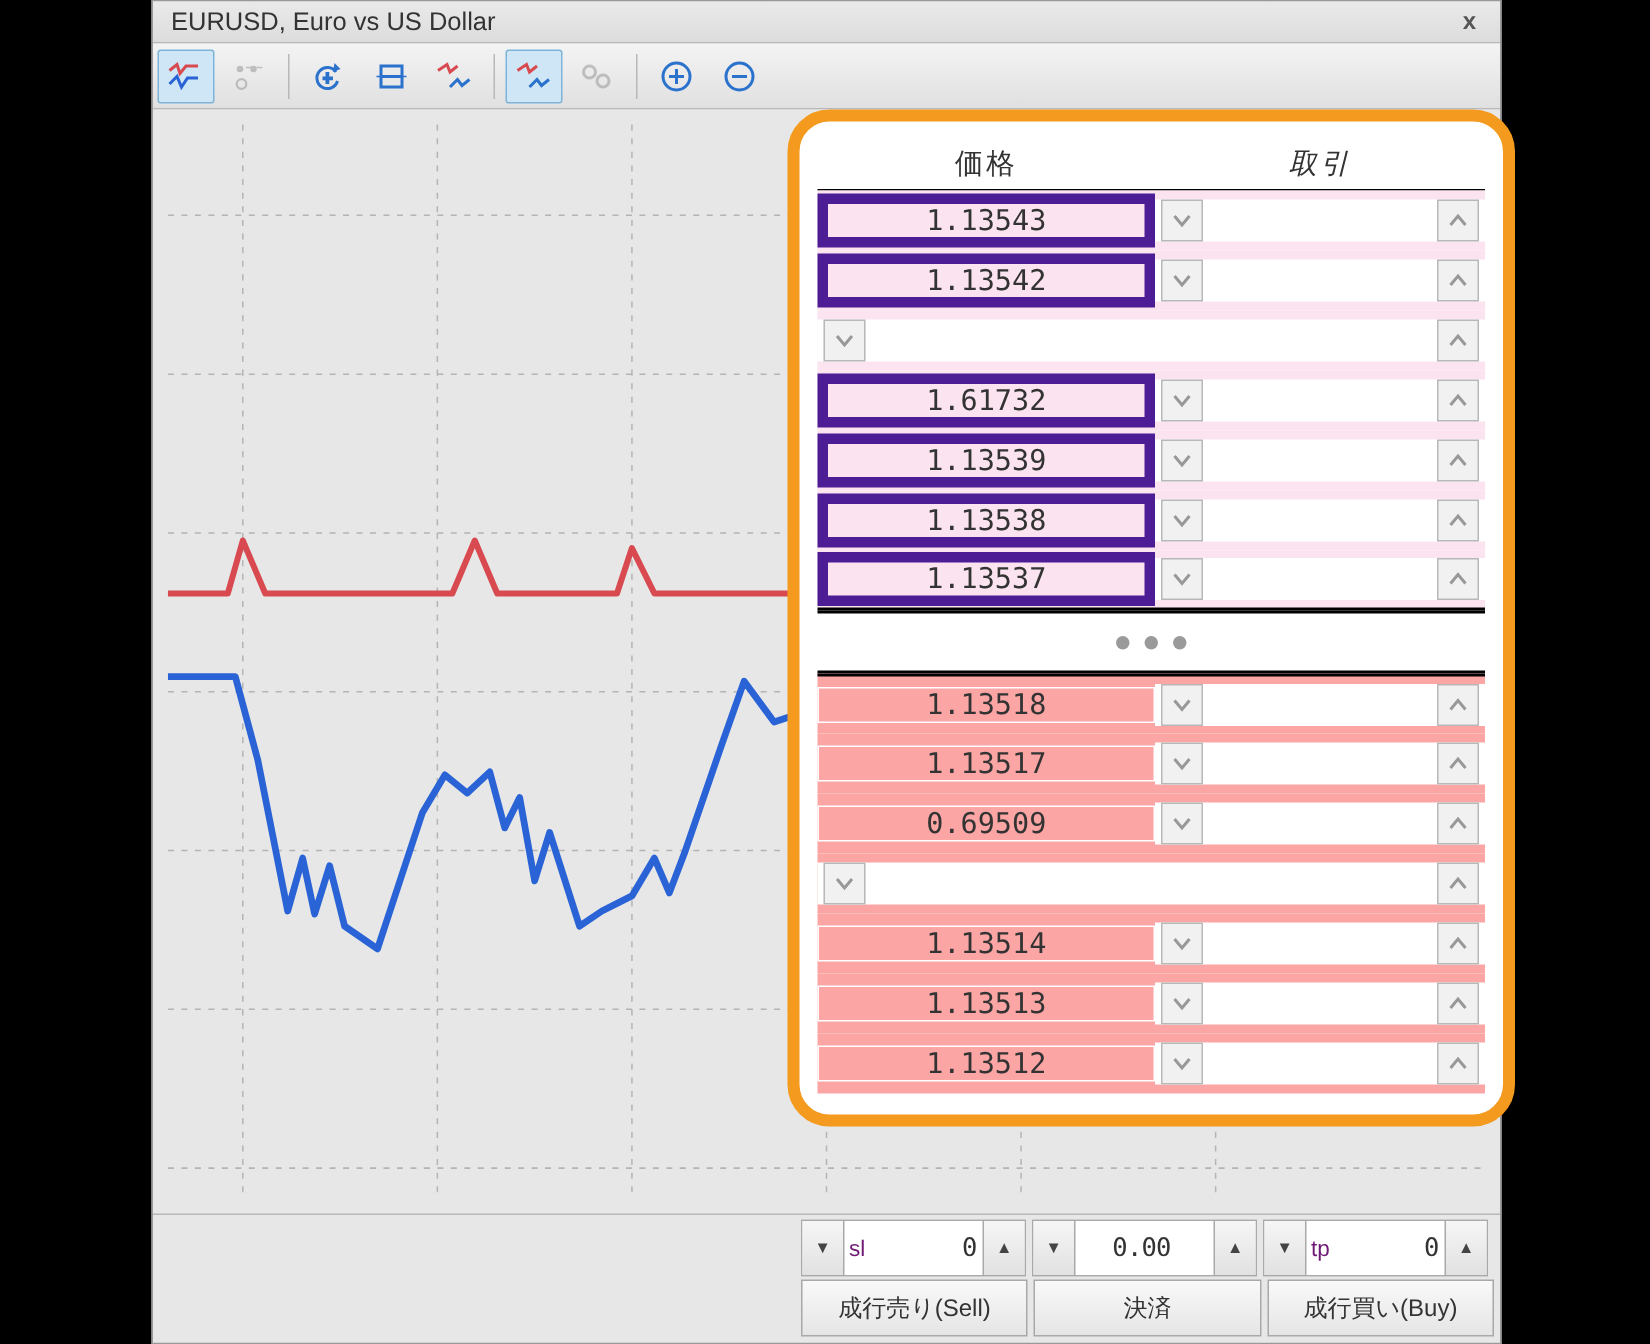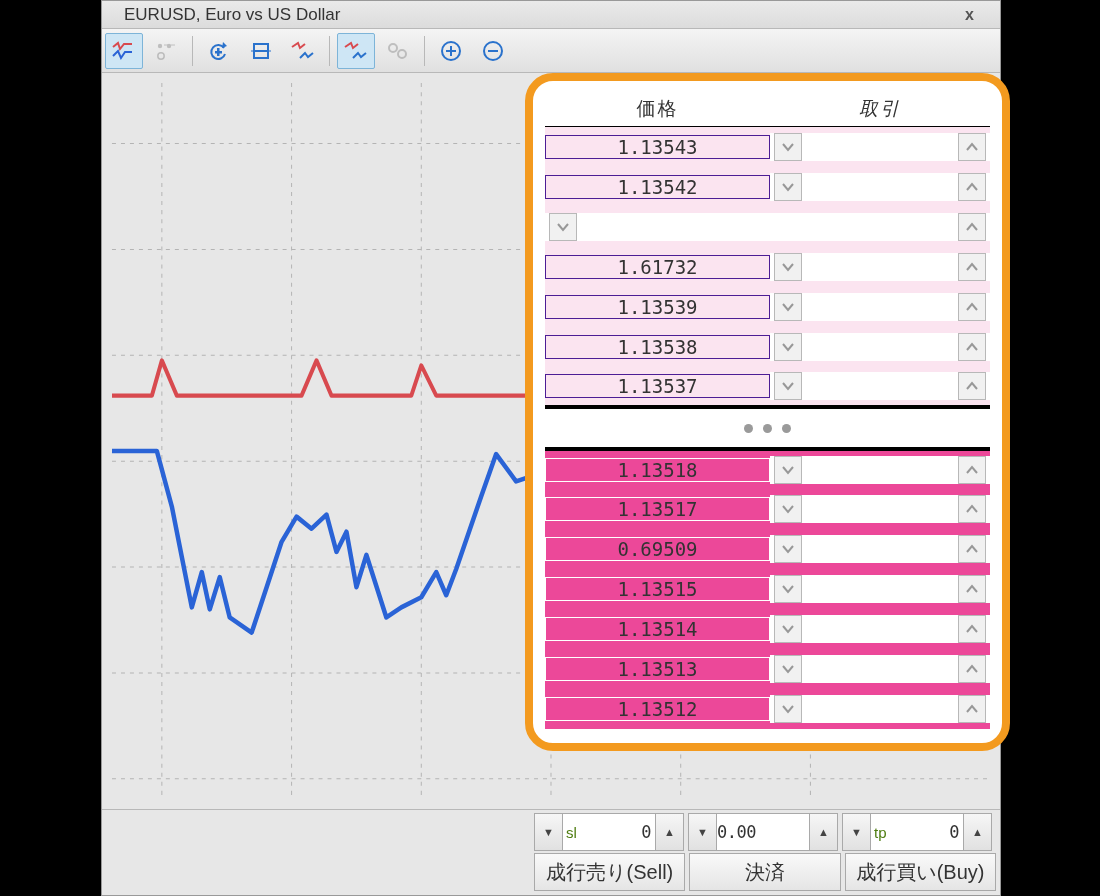--- a/index.html
+++ b/index.html
@@ -24,21 +24,21 @@
     border: 1px solid #999;
     display: flex;
     flex-direction: column;
   }
   .titlebar {
     flex: 0 0 28px;
     background: linear-gradient(#eaeaea, #dcdcdc);
     border-bottom: 1px solid #b8b8b8;
     display: flex;
     align-items: center;
-    padding: 0 22px;
+    padding: 0 12px;
     font-size: 17px;
   }
   .titlebar .title { flex: 1; }
   .titlebar .close {
     cursor: pointer;
     font-weight: bold;
     color: #555;
     padding: 0 4px;
     font-size: 16px;
   }
@@ -121,39 +121,39 @@
     border: none;
     cursor: pointer;
     color: #444;
     font-size: 11px;
   }
   .spin .btn:first-child { border-right: 1px solid #a9a9a9; }
   .spin .btn:last-child { border-left: 1px solid #a9a9a9; }
   .spin .label {
     padding: 0 3px;
     font-size: 15px;
-    color: #4d7c0f;
+    color: #701a75;
   }
   .spin .val {
     flex: 1;
     text-align: right;
     padding-right: 4px;
     font-size: 17px;
     font-family: Verdana, monospace;
     letter-spacing: -0.5px;
   }
   .actbtn {
     flex: 1;
     border: 1px solid #a9a9a9;
     background: linear-gradient(#f9f9f9,#e5e5e5);
     display: flex;
     align-items: center;
     justify-content: center;
     cursor: pointer;
-    font-size: 20px;
+    font-size: 16px;
   }
   
   .dom-popup {
     position: absolute;
     left: 525px;
     top: 73px;
     width: 485px;
     border: 8px solid #f39a1f;
     border-radius: 28px;
     background: #fff;
@@ -174,38 +174,38 @@
   }
   .dom-head .col-price { flex: 0 0 225px; }
   .dom-head .col-trade { flex: 1; font-style: italic; }
   .dom-row {
     display: flex;
     height: 40px;
     align-items: center;
   }
   .dom-row.ask { background: #fbe4f0; }
   .dom-row.ask.last { border-bottom: 2px solid #000; }
-  .dom-row.bid { background: #ec4899; }
+  .dom-row.bid { background: #fca5a5; }
   .dom-row.bid.first { border-top: 2px solid #000; }
   .dom-row .price {
     flex: 0 0 225px;
     text-align: center;
     font-size: 19px;
     font-family: Verdana, monospace;
     border-right: 0;
   }
   .dom-row .trades {
     flex: 1;
     display: flex;
     align-items: center;
     padding: 0 4px;
     gap: 4px;
     background: #fff;
   }
-  .dom-row.ask .price { border: 1px solid #4c1d95; }
+  .dom-row.ask .price { border: 7px solid #4c1d95; }
   .dom-row.bid .price { border: 1px solid #fff; }
   .chev {
     width: 28px;
     height: 28px;
     border: 1px solid #b8b8b8;
     background: #f1f1f1;
     display: flex;
     align-items: center;
     justify-content: center;
     cursor: pointer;
@@ -332,21 +332,21 @@
     <div class="bp-right">
       <div class="bp-row">
         <div class="spin sl">
           <button class="btn">▼</button>
           <span class="label">sl</span>
           <span class="val">0</span>
           <button class="btn">▲</button>
         </div>
         <div class="spin lots">
           <button class="btn">▼</button>
-          <span class="val" style="text-align:left">0.00</span>
+          <span class="val" style="text-align:center">0.00</span>
           <button class="btn">▲</button>
         </div>
         <div class="spin tp">
           <button class="btn">▼</button>
           <span class="label">tp</span>
           <span class="val">0</span>
           <button class="btn">▲</button>
         </div>
       </div>
       <div class="bp-row">
@@ -524,21 +524,20 @@
           </div>
           <div class="spacer"></div>
           <div class="chev">
             <svg width="12" height="10">
               <polyline points="1,8 6,2 11,8" fill="none" stroke="#989898" stroke-width="2"></polyline>
             </svg>
           </div>
         </div>
       </div>
       <div class="dom-row bid">
-        <div class="price">1.13515</div>
         <div class="trades">
           <div class="chev">
             <svg width="12" height="10">
               <polyline points="1,2 6,8 11,2" fill="none" stroke="#989898" stroke-width="2"></polyline>
             </svg>
           </div>
           <div class="spacer"></div>
           <div class="chev">
             <svg width="12" height="10">
               <polyline points="1,8 6,2 11,8" fill="none" stroke="#989898" stroke-width="2"></polyline>

